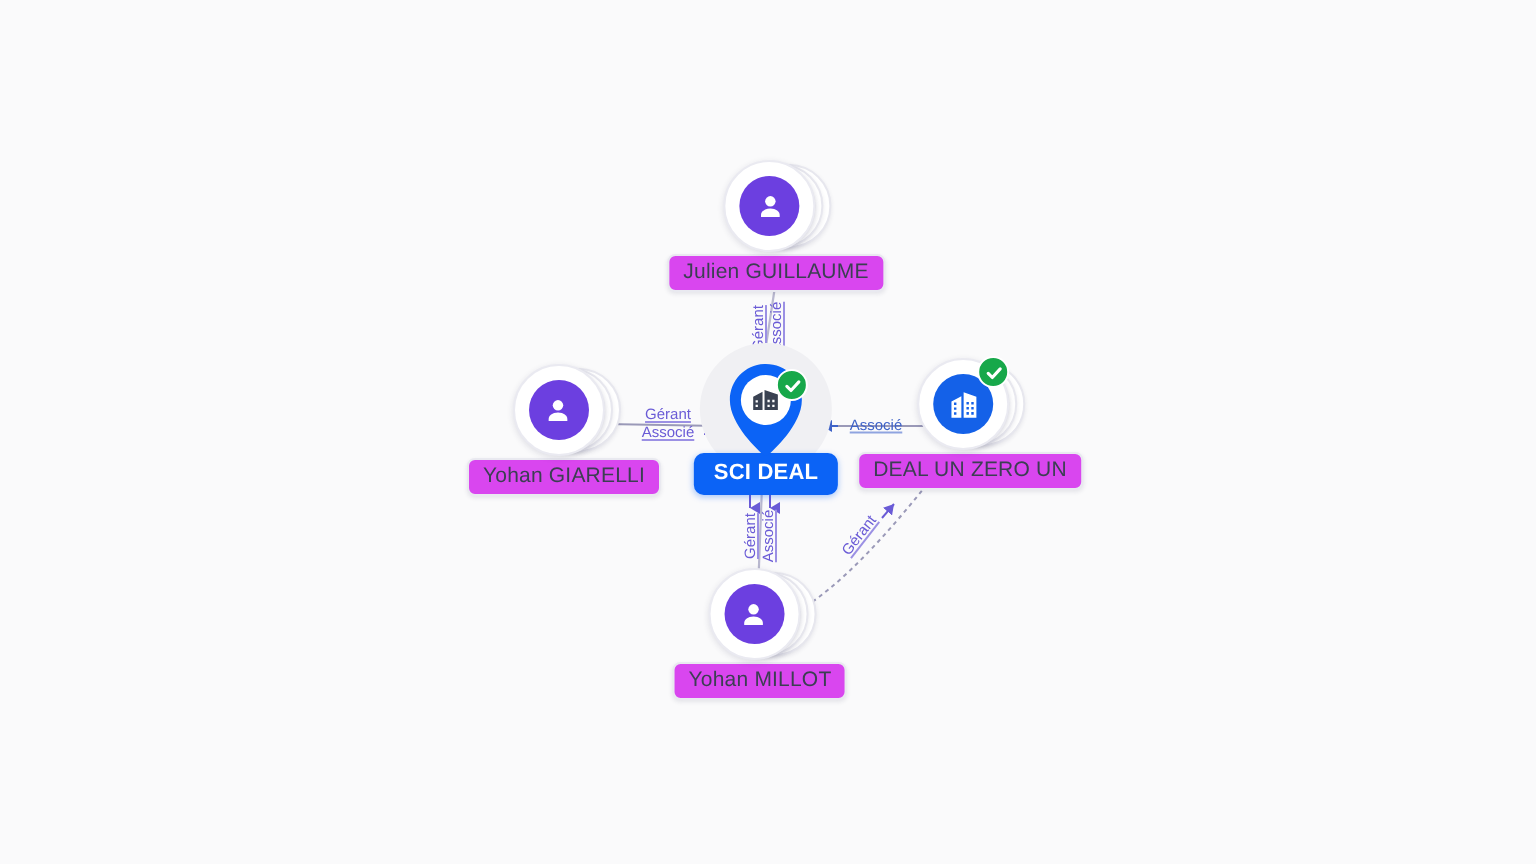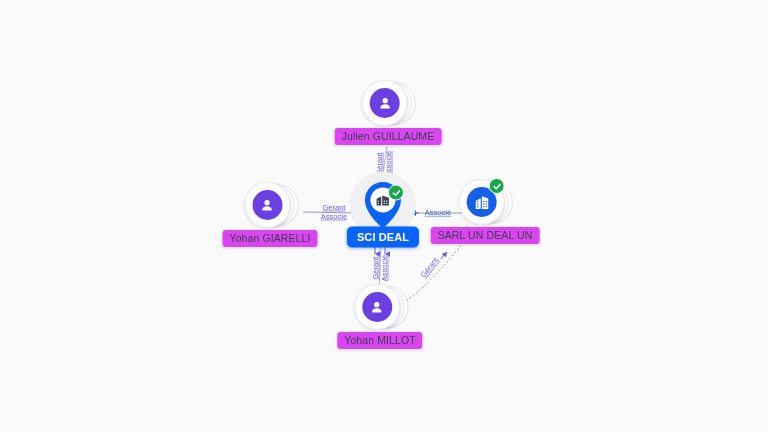--- a/index.html
+++ b/index.html
@@ -253,21 +253,21 @@
           <svg width="17" height="17" viewBox="0 0 24 24" fill="#ffffff">
             <circle cx="12" cy="8" r="3.7"></circle>
             <path d="M12 13c-4 0-6.6 2.2-6.6 4.6V19h13.2v-1.4C18.6 15.2 16 13 12 13z"></path>
           </svg>
         </div>
       </div>
     </div>
     <div class="nlabel">Julien GUILLAUME</div>
   </div>
 
-  <div class="node" style="left:270px; top:215px;">
+  <div class="node" style="left:282px; top:215px;">
     <div class="stack">
       <div class="sheet s3"></div>
       <div class="sheet s2"></div>
       <div class="sheet s1"></div>
       <div class="disc-wrap">
         <div class="disc person">
           <svg width="17" height="17" viewBox="0 0 24 24" fill="#ffffff">
             <circle cx="12" cy="8" r="3.7"></circle>
             <path d="M12 13c-4 0-6.6 2.2-6.6 4.6V19h13.2v-1.4C18.6 15.2 16 13 12 13z"></path>
           </svg>
@@ -289,21 +289,21 @@
             <path d="M11.6 21V3l9 3.2V21h-9zm2-2.2h1.7v-1.8h-1.7v1.8zm3.4 0h1.7v-1.8H17v1.8zm-3.4-3.6h1.7v-1.8h-1.7v1.8zm3.4 0h1.7v-1.8H17v1.8zm-3.4-3.6h1.7V9.8h-1.7v1.8zm3.4 0h1.7V9.8H17v1.8z"></path>
           </svg>
         </div>
       </div>
       <div class="badge" style="right:6px; top:-1px;">
         <svg width="9" height="9" viewBox="0 0 24 24" fill="none" stroke="#ffffff" stroke-width="4.2" stroke-linecap="round" stroke-linejoin="round">
           <path d="M4 12.5 L9.5 18 L20 6.5"></path>
         </svg>
       </div>
     </div>
-    <div class="nlabel">SARL UN DEAL UN</div>
+    <div class="nlabel">DEAL UN ZERO UN</div>
   </div>
 
   <div class="node" style="left:380px; top:317px;">
     <div class="stack">
       <div class="sheet s3"></div>
       <div class="sheet s2"></div>
       <div class="sheet s1"></div>
       <div class="disc-wrap">
         <div class="disc person">
           <svg width="17" height="17" viewBox="0 0 24 24" fill="#ffffff">

